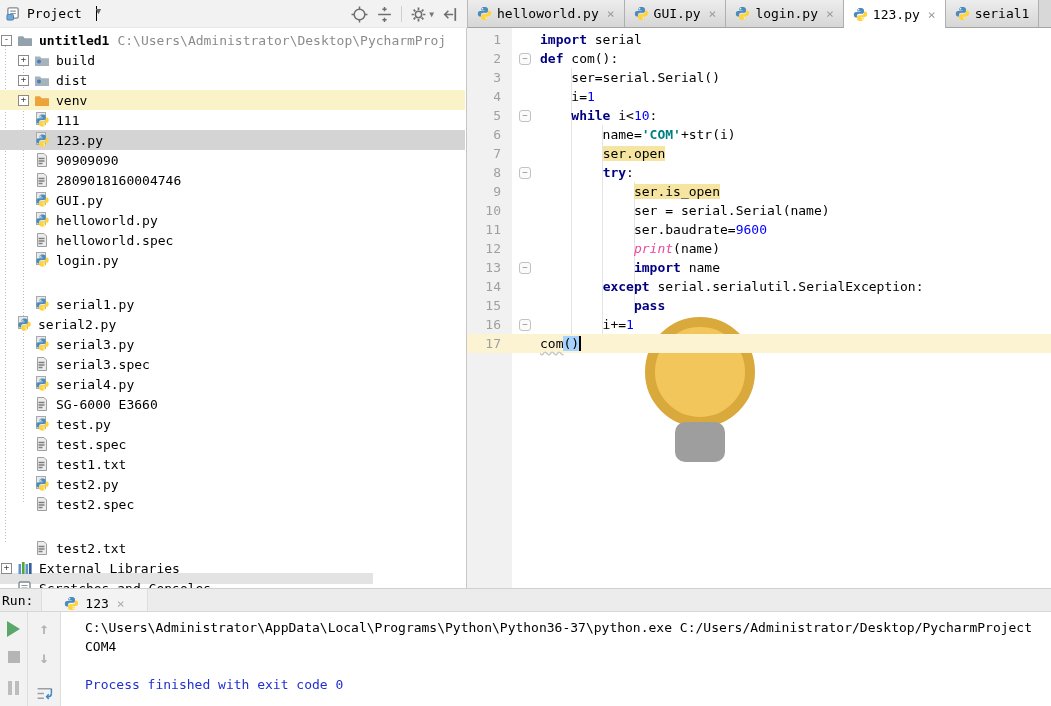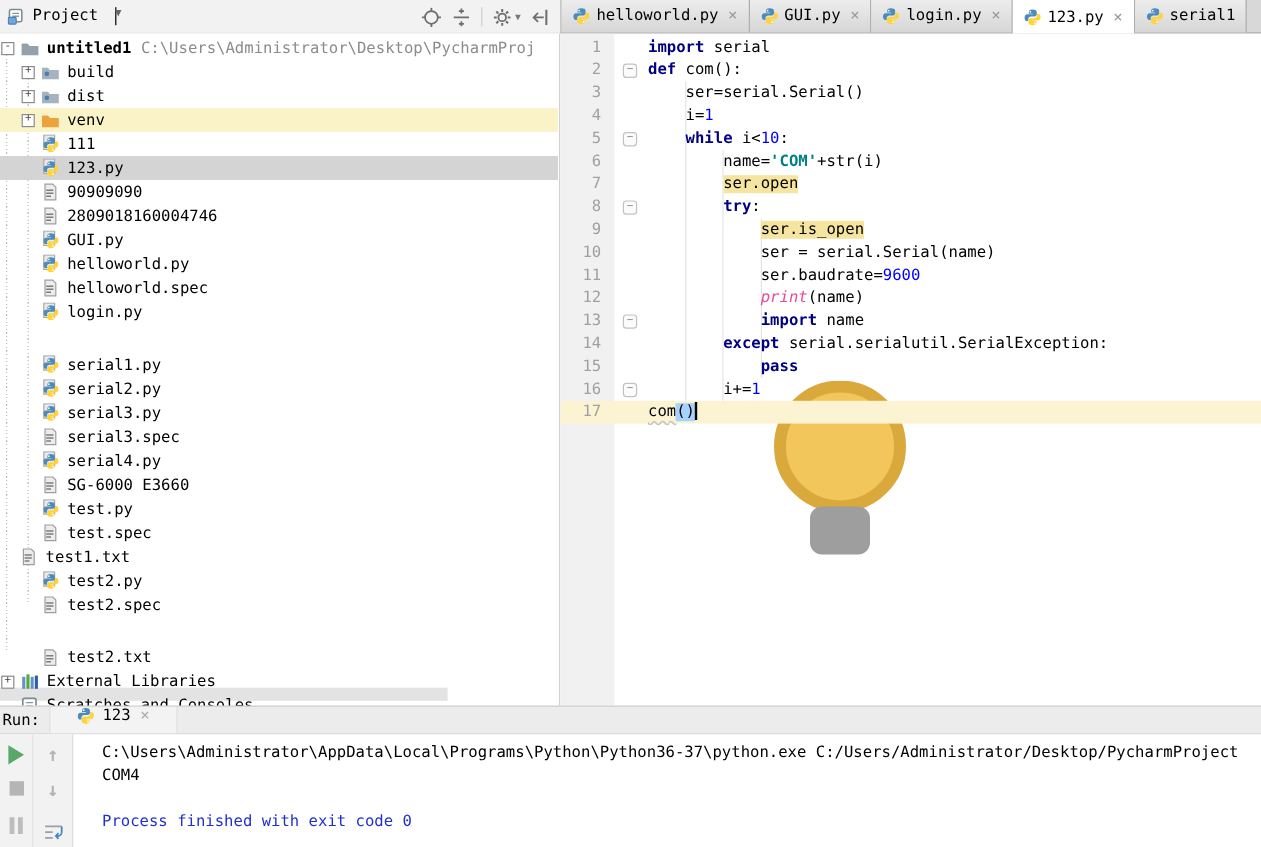--- a/index.html
+++ b/index.html
@@ -62,21 +62,21 @@
   .selp{background:#A6D2FF;}
   .wv{text-decoration:underline;text-decoration-style:wavy;text-decoration-color:#C4C4C4;text-underline-offset:3px;}
   .caret{display:inline-block;width:1.5px;height:15px;background:#000;vertical-align:-3px;}
   .bulb{position:absolute;left:83px;top:2px;width:14px;height:15px;}
 
   
   .run-panel{position:absolute;left:0;bottom:0;width:1051px;height:118px;}
   .run-header{height:24px;background:#ECECEC;border-top:1px solid #CFCFCF;border-bottom:1px solid #D6D6D6;
               box-sizing:border-box;display:flex;align-items:center;}
   .run-label{padding:0 8px 0 2px;}
-  .run-tab{display:flex;align-items:flex-start;gap:6px;height:22px;padding:0 22px;background:#F3F3F3;
+  .run-tab{display:flex;align-items:flex-end;gap:6px;height:22px;padding:0 22px;background:#F3F3F3;
            border-left:1px solid #DEDEDE;border-right:1px solid #DEDEDE;}
   .run-tab .x{color:#ABABAB;font-size:13px;margin-left:2px;}
   .run-body{position:absolute;top:24px;left:0;right:0;bottom:0;background:#FFF;display:flex;}
   .rcol{flex:none;background:#F2F2F2;border-right:1px solid #DDD;display:flex;flex-direction:column;
         align-items:center;padding-top:9px;box-sizing:border-box;overflow:hidden;}
   .rcol1{width:28px;}
   .rcol2{width:33px;}
   .play{width:0;height:0;border-left:13px solid #59A869;border-top:8px solid transparent;border-bottom:8px solid transparent;margin-bottom:14px;}
   .stop{width:12px;height:12px;background:#B5B5B5;margin-bottom:16px;}
   .pausebars{display:flex;gap:3px;margin-top:2px;}
@@ -254,42 +254,42 @@
             </svg></span><span class="tlabel">helloworld.py</span></div>
         <div class="tree-row" style="padding-left: 18px;"><span class="tog-spacer"></span><span class="ticon"><svg class="" style="width: 16px; height: 16px;">
               <use href="#ic-file"></use>
             </svg></span><span class="tlabel">helloworld.spec</span></div>
         <div class="tree-row" style="padding-left: 18px;"><span class="tog-spacer"></span><span class="ticon"><svg class="" style="width: 16px; height: 16px;">
               <use href="#ic-pyfile"></use>
             </svg></span><span class="tlabel">login.py</span></div>
         <div class="tree-row" style="padding-left: 18px; margin-top: 24px;"><span class="tog-spacer"></span><span class="ticon"><svg class="" style="width: 16px; height: 16px;">
               <use href="#ic-pyfile"></use>
             </svg></span><span class="tlabel">serial1.py</span></div>
-        <div class="tree-row" style="padding-left: 18px;"><span class="tog-spacer"></span><span class="ticon"><svg class="" style="width: 16px; height: 16px;">
+        <div class="tree-row" style=""><span class="tog-spacer"></span><span class="ticon"><svg class="" style="width: 16px; height: 16px;">
               <use href="#ic-pyfile"></use>
             </svg></span><span class="tlabel">serial2.py</span></div>
         <div class="tree-row" style="padding-left: 18px;"><span class="tog-spacer"></span><span class="ticon"><svg class="" style="width: 16px; height: 16px;">
               <use href="#ic-pyfile"></use>
             </svg></span><span class="tlabel">serial3.py</span></div>
         <div class="tree-row" style="padding-left: 18px;"><span class="tog-spacer"></span><span class="ticon"><svg class="" style="width: 16px; height: 16px;">
               <use href="#ic-file"></use>
             </svg></span><span class="tlabel">serial3.spec</span></div>
         <div class="tree-row" style="padding-left: 18px;"><span class="tog-spacer"></span><span class="ticon"><svg class="" style="width: 16px; height: 16px;">
               <use href="#ic-pyfile"></use>
             </svg></span><span class="tlabel">serial4.py</span></div>
         <div class="tree-row" style="padding-left: 18px;"><span class="tog-spacer"></span><span class="ticon"><svg class="" style="width: 16px; height: 16px;">
               <use href="#ic-file"></use>
             </svg></span><span class="tlabel">SG-6000 E3660</span></div>
         <div class="tree-row" style="padding-left: 18px;"><span class="tog-spacer"></span><span class="ticon"><svg class="" style="width: 16px; height: 16px;">
               <use href="#ic-pyfile"></use>
             </svg></span><span class="tlabel">test.py</span></div>
         <div class="tree-row" style="padding-left: 18px;"><span class="tog-spacer"></span><span class="ticon"><svg class="" style="width: 16px; height: 16px;">
               <use href="#ic-file"></use>
             </svg></span><span class="tlabel">test.spec</span></div>
-        <div class="tree-row" style="padding-left: 0;"><span class="tog-spacer"></span><span class="ticon"><svg class="" style="width: 16px; height: 16px;">
+        <div class="tree-row" style="padding-left: 18px;"><span class="tog-spacer"></span><span class="ticon"><svg class="" style="width: 16px; height: 16px;">
               <use href="#ic-file"></use>
             </svg></span><span class="tlabel">test1.txt</span></div>
         <div class="tree-row" style="padding-left: 18px;"><span class="tog-spacer"></span><span class="ticon"><svg class="" style="width: 16px; height: 16px;">
               <use href="#ic-pyfile"></use>
             </svg></span><span class="tlabel">test2.py</span></div>
         <div class="tree-row" style="padding-left: 18px;"><span class="tog-spacer"></span><span class="ticon"><svg class="" style="width: 16px; height: 16px;">
               <use href="#ic-file"></use>
             </svg></span><span class="tlabel">test2.spec</span></div>
         <div class="tree-row" style="padding-left: 18px; margin-top: 24px;"><span class="tog-spacer"></span><span class="ticon"><svg class="" style="width: 16px; height: 16px;">
               <use href="#ic-file"></use>

